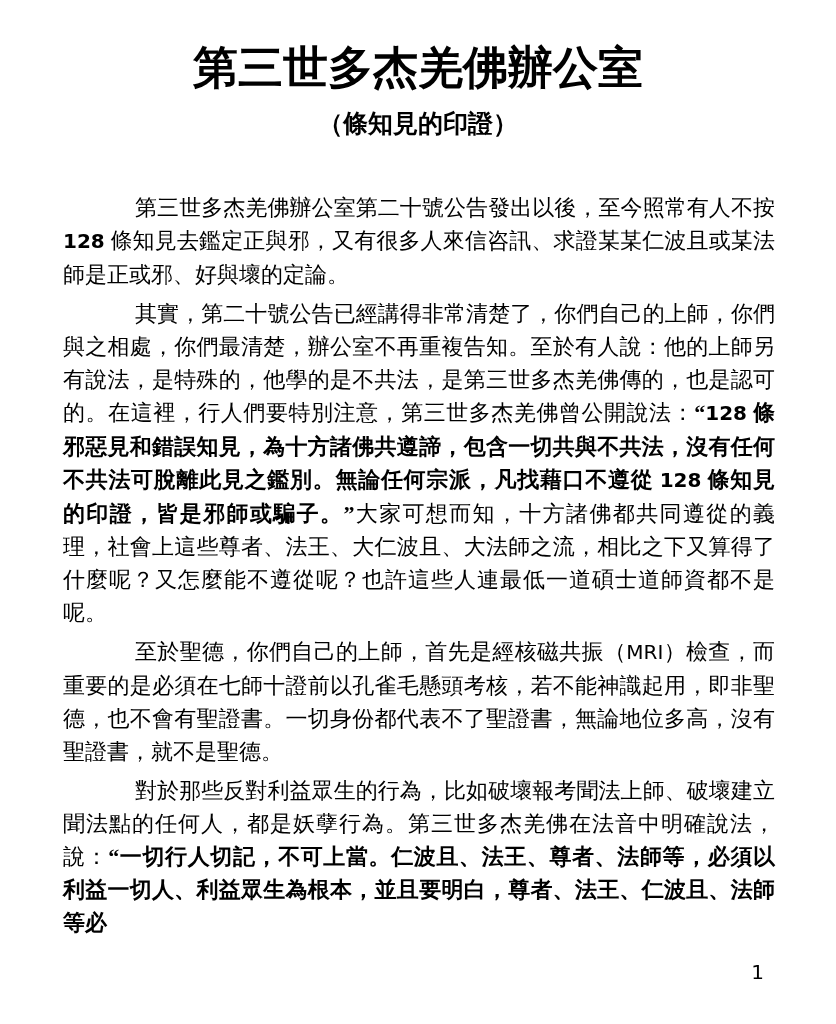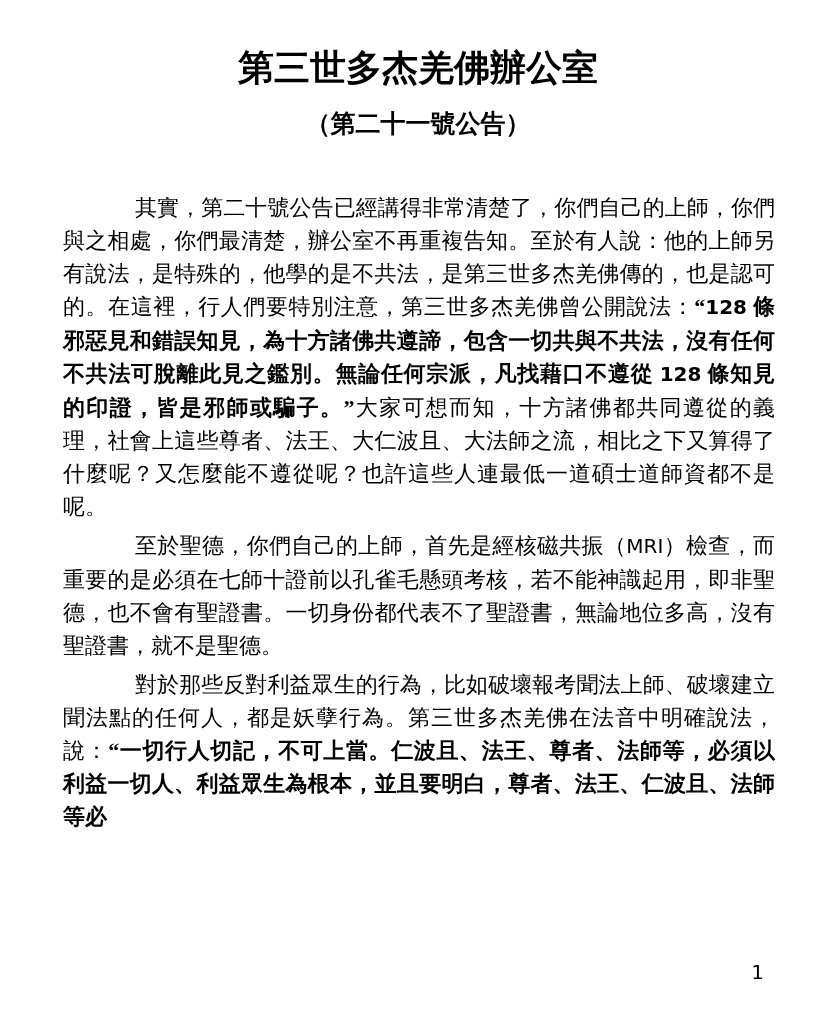--- a/index.html
+++ b/index.html
@@ -16,21 +16,21 @@
     font-family: "Liberation Serif", "DejaVu Serif", serif;
     overflow: hidden;
   }
   .doc-title {
     position: absolute;
     top: 46px;
     left: 0;
     width: 100%;
     margin: 0;
     text-align: center;
-    font-size: 36px;
+    font-size: 45px;
     line-height: 44px;
     font-weight: bold;
   }
   .doc-subtitle {
     position: absolute;
     top: 108px;
     left: 0;
     width: 100%;
     text-align: center;
     font-size: 25px;
@@ -64,20 +64,21 @@
     font-size: 20px;
     line-height: 24px;
     font-family: "DejaVu Sans", "Liberation Sans", sans-serif;
   }
 </style>
 </head>
 <body>
 
 <div class="page">
   <h1 class="doc-title">第三世多杰羌佛辦公室</h1>
-  <div class="doc-subtitle">（第二十一號公告）</div>
+  <div class="doc-subtitle">（條知見的印證）</div>
   <div class="body-text" id="body-text">
+      <p><span>第三世多杰羌佛辦公室第二十號公告發出以後，至今照常有人不按 </span><span class="b n">128</span><span> 條知見去鑑定正與邪，又有很多人來信咨訊、求證某某仁波且或某法師是正或邪、好與壞的定論。</span></p>
       <p><span>其實，第二十號公告已經講得非常清楚了，你們自己的上師，你們與之相處，你們最清楚，辦公室不再重複告知。至於有人說：他的上師另有說法，是特殊的，他學的是不共法，是第三世多杰羌佛傳的，也是認可的。在這裡，行人們要特別注意，第三世多杰羌佛曾公開說法：</span><span class="b">“</span><span class="b n">128</span><span class="b"> 條邪惡見和錯誤知見，為十方諸佛共遵諦，包含一切共與不共法，沒有任何不共法可脫離此見之鑑別。無論任何宗派，凡找藉口不遵從 </span><span class="b n">128</span><span class="b"> 條知見的印證，皆是邪師或騙子。”</span><span>大家可想而知，十方諸佛都共同遵從的義理，社會上這些尊者、法王、大仁波且、大法師之流，相比之下又算得了什麼呢？又怎麼能不遵從呢？也許這些人連最低一道碩士道師資都不是呢。</span></p>
       <p><span>至於聖德，你們自己的上師，首先是經核磁共振（</span><span class="n">MRI</span><span>）檢查，而重要的是必須在七師十證前以孔雀毛懸頭考核，若不能神識起用，即非聖德，也不會有聖證書。一切身份都代表不了聖證書，無論地位多高，沒有聖證書，就不是聖德。</span></p>
       <p><span>對於那些反對利益眾生的行為，比如破壞報考聞法上師、破壞建立聞法點的任何人，都是妖孽行為。第三世多杰羌佛在法音中明確說法，說：</span><span class="b">“一切行人切記，不可上當。仁波且、法王、尊者、法師等，必須以利益一切人、利益眾生為根本，並且要明白，尊者、法王、仁波且、法師等必</span></p>
     </div>
   <div class="page-number">1</div>
 </div>
 
 </body></html>

